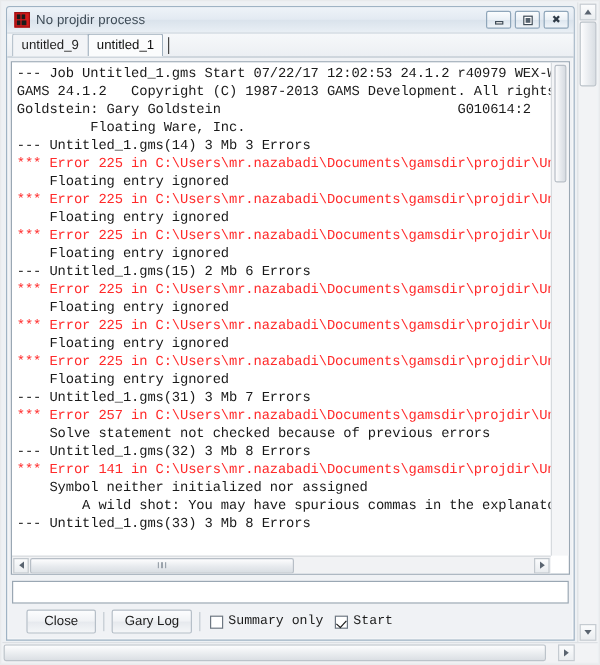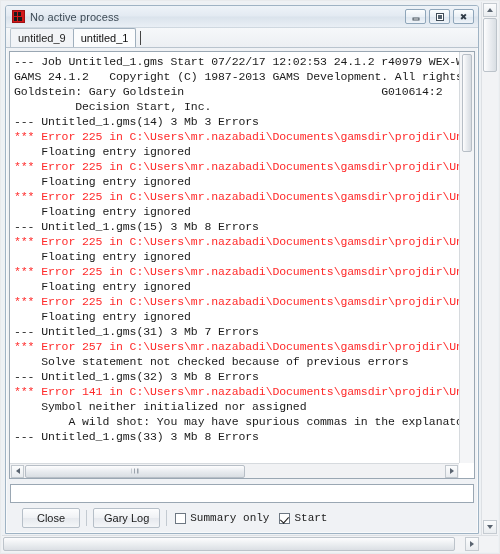--- a/index.html
+++ b/index.html
@@ -442,21 +442,21 @@
     <div id="child-window">
 
       <div id="titlebar">
         <div id="app-icon">
           <span class="ic-bg"></span>
           <span class="ic-m1"></span>
           <span class="ic-m2"></span>
           <span class="ic-m3"></span>
           <span class="ic-m4"></span>
         </div>
-        <div id="window-title">No active process</div>
+        <div id="window-title">No projdir process</div>
         <div id="window-buttons">
           <div class="winbtn">
             <span class="g glyph-min"></span>
           </div>
           <div class="winbtn">
             <span class="g glyph-max"></span>
           </div>
           <div class="winbtn">
             <span class="g glyph-close">✖</span>
           </div>
@@ -467,29 +467,29 @@
         <div class="tab">untitled_9</div>
         <div class="tab active">untitled_1</div>
         <div id="tab-caret"></div>
       </div>
 
       <div id="logpane-wrap">
         <div id="logtext">
             <div class="line">--- Job Untitled_1.gms Start 07/22/17 12:02:53 24.1.2 r40979 WEX-W</div>
             <div class="line">GAMS 24.1.2   Copyright (C) 1987-2013 GAMS Development. All rights</div>
             <div class="line">Goldstein: Gary Goldstein                             G010614:2</div>
-            <div class="line">         Decision Start, Inc.</div>
+            <div class="line">         Floating Ware, Inc.</div>
             <div class="line">--- Untitled_1.gms(14) 3 Mb 3 Errors</div>
             <div class="line err">*** Error 225 in C:\Users\mr.nazabadi\Documents\gamsdir\projdir\Un</div>
             <div class="line">    Floating entry ignored</div>
             <div class="line err">*** Error 225 in C:\Users\mr.nazabadi\Documents\gamsdir\projdir\Un</div>
             <div class="line">    Floating entry ignored</div>
             <div class="line err">*** Error 225 in C:\Users\mr.nazabadi\Documents\gamsdir\projdir\Un</div>
             <div class="line">    Floating entry ignored</div>
-            <div class="line">--- Untitled_1.gms(15) 3 Mb 8 Errors</div>
+            <div class="line">--- Untitled_1.gms(15) 2 Mb 6 Errors</div>
             <div class="line err">*** Error 225 in C:\Users\mr.nazabadi\Documents\gamsdir\projdir\Un</div>
             <div class="line">    Floating entry ignored</div>
             <div class="line err">*** Error 225 in C:\Users\mr.nazabadi\Documents\gamsdir\projdir\Un</div>
             <div class="line">    Floating entry ignored</div>
             <div class="line err">*** Error 225 in C:\Users\mr.nazabadi\Documents\gamsdir\projdir\Un</div>
             <div class="line">    Floating entry ignored</div>
             <div class="line">--- Untitled_1.gms(31) 3 Mb 7 Errors</div>
             <div class="line err">*** Error 257 in C:\Users\mr.nazabadi\Documents\gamsdir\projdir\Un</div>
             <div class="line">    Solve statement not checked because of previous errors</div>
             <div class="line">--- Untitled_1.gms(32) 3 Mb 8 Errors</div>

